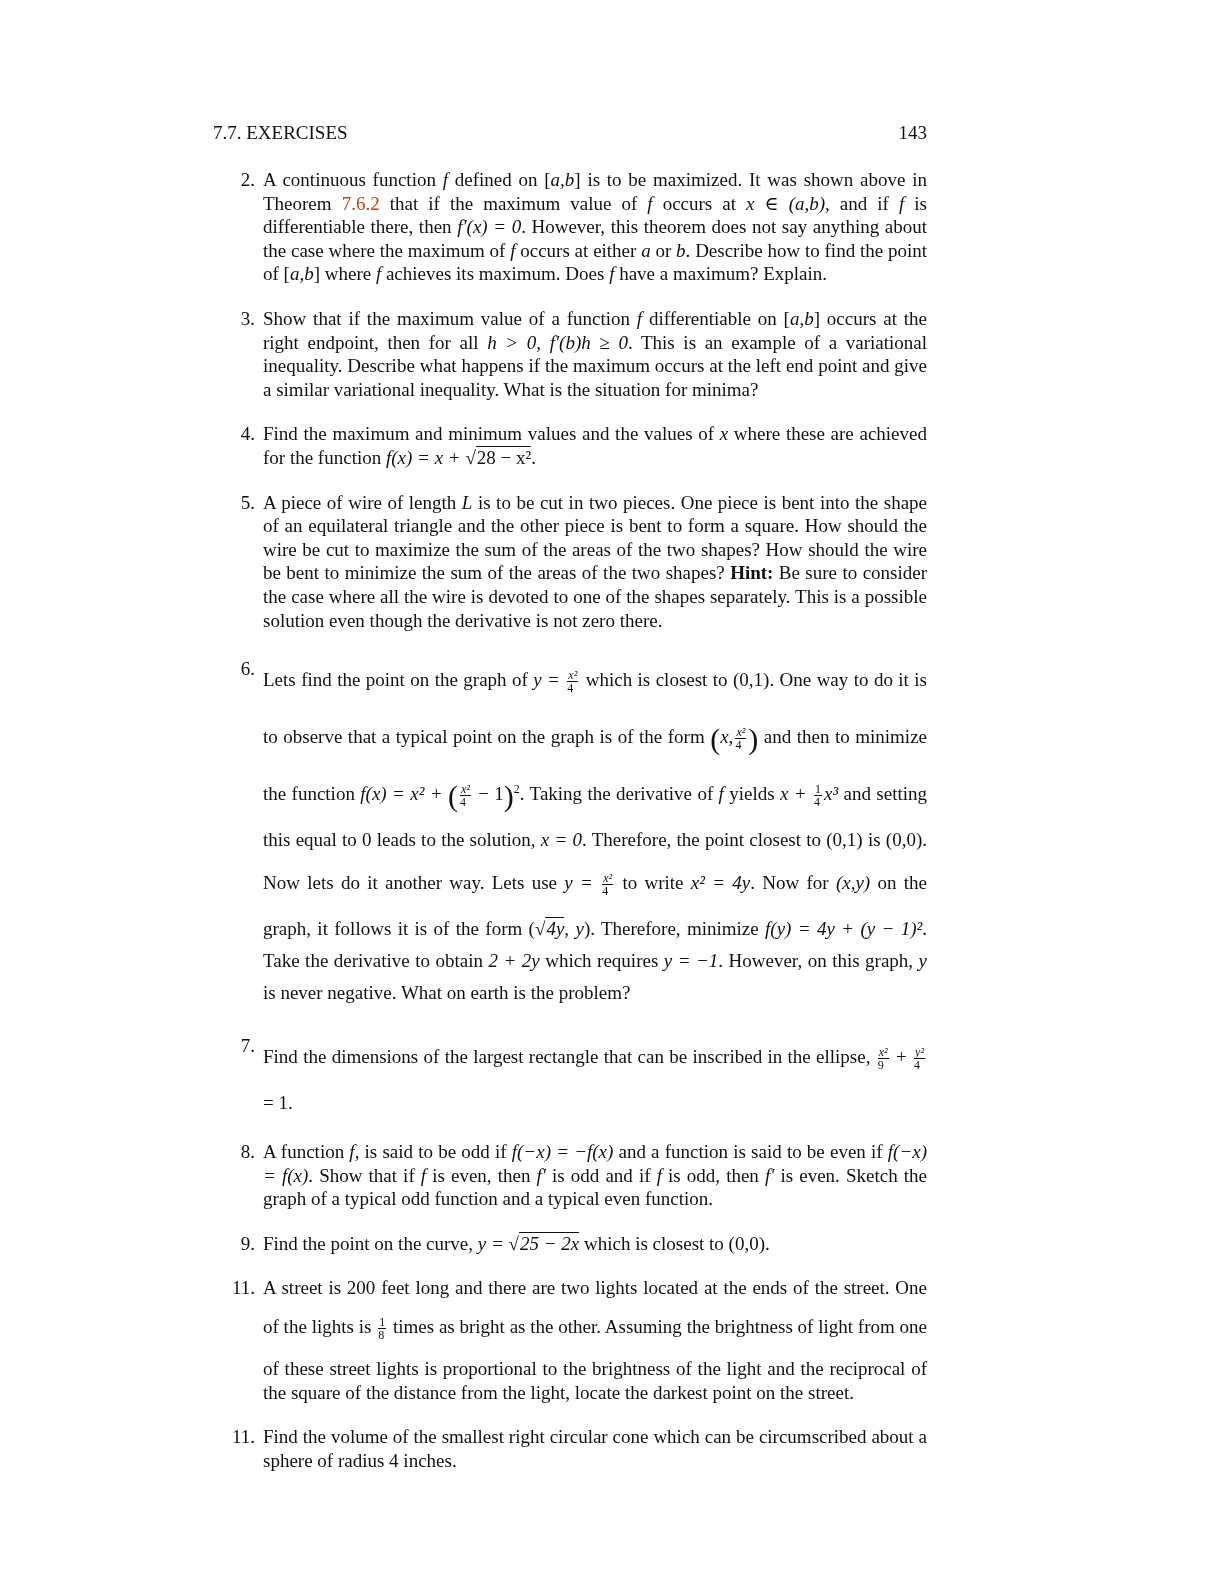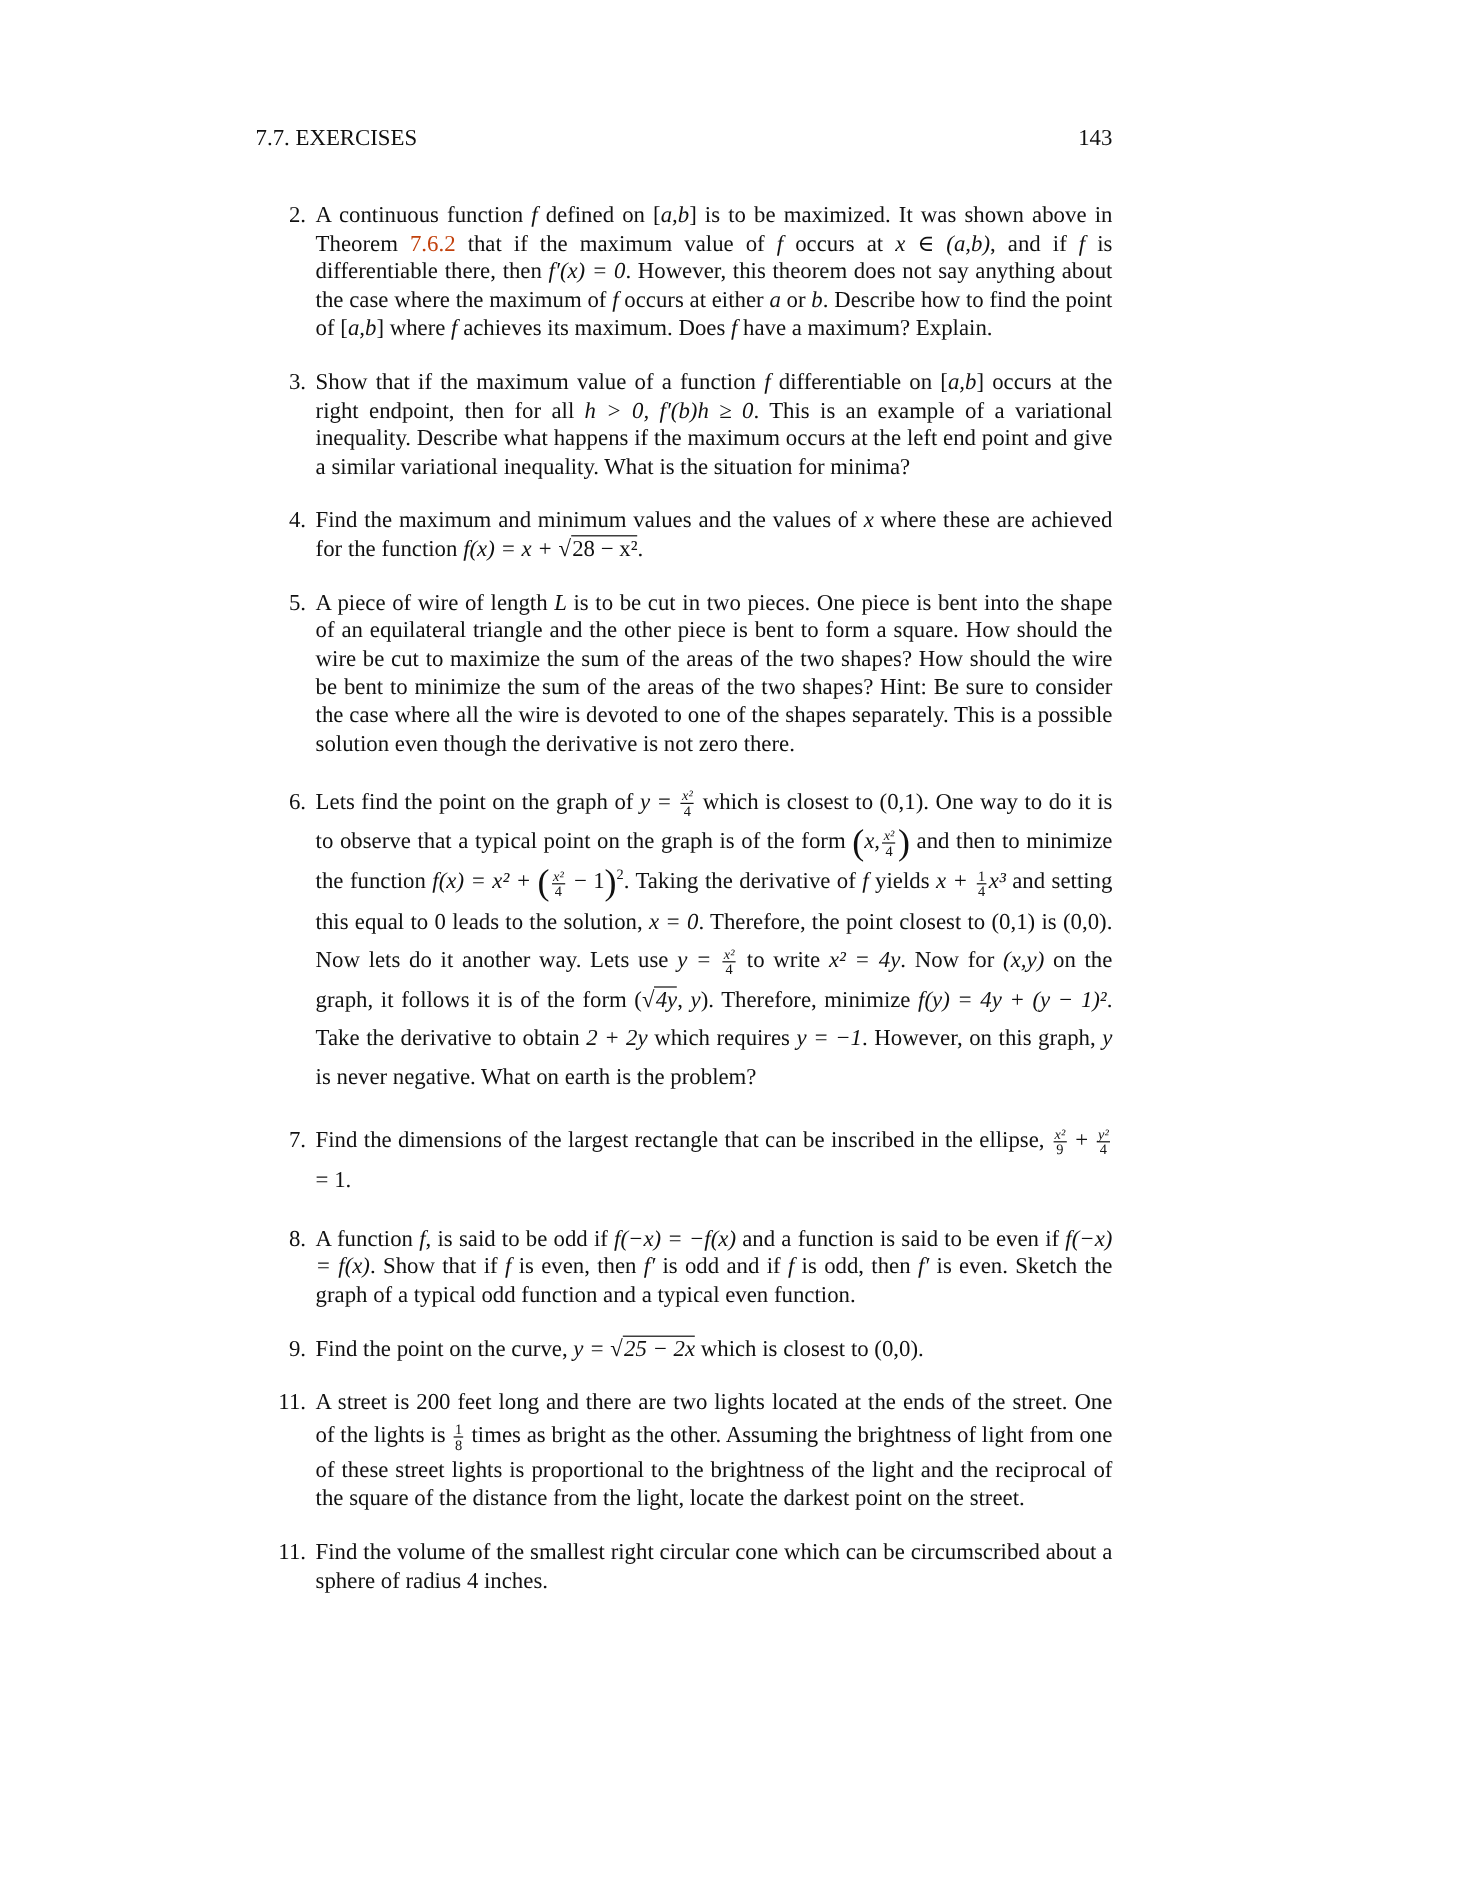--- a/index.html
+++ b/index.html
@@ -5,44 +5,44 @@
   html, body { margin: 0; padding: 0; }
   body {
     width: 1224px; height: 1584px;
     background: #ffffff;
     font-family: "Liberation Serif", "DejaVu Serif", serif;
     color: #111;
     position: relative;
     overflow: hidden;
   }
   .page-header {
-    position: absolute; left: 213px; top: 104px; width: 714px;
+    position: absolute; left: 213px; top: 121px; width: 714px;
     display: flex; justify-content: space-between;
     font-size: 19px; line-height: 24px;
   }
   .exercises {
     position: absolute; left: 213px; top: 168px; width: 714px;
     font-size: 19px; line-height: 23.6px;
   }
   .ex {
     position: relative;
     padding-left: 50px;
     margin-bottom: 21px;
     text-align: justify;
   }
   .ex .num {
     position: absolute; left: 0; width: 42px; text-align: right;
   }
   .ex .body { display: block; }
   i, .m { font-style: italic; }
   .link { color: #c2410c; }
-  b { font-weight: normal; }
+  b { font-weight: bold; }
   .frac {
-    display: inline-block; vertical-align: middle; text-align: center;
-    font-size: 12px; line-height: 12px; margin: 4px 2px;
+    display: inline-block; vertical-align: middle; text-align: left;
+    font-size: 12px; line-height: 12px; margin: 16px 2px;
   }
   .frac > span { display: block; }
   .frac > span.top { border-bottom: 1px solid #111; padding: 0 1px; }
   .sqrt { display: inline-block; }
   .sqrt .rad { border-top: 1px solid #111; padding-left: 1px; }
   sup { font-size: 12px; line-height: 0; }
   .bigparen { font-size: 30px; vertical-align: middle; line-height: 0; }
   .tall { line-height: 32px; }
 </style>
 </head>

